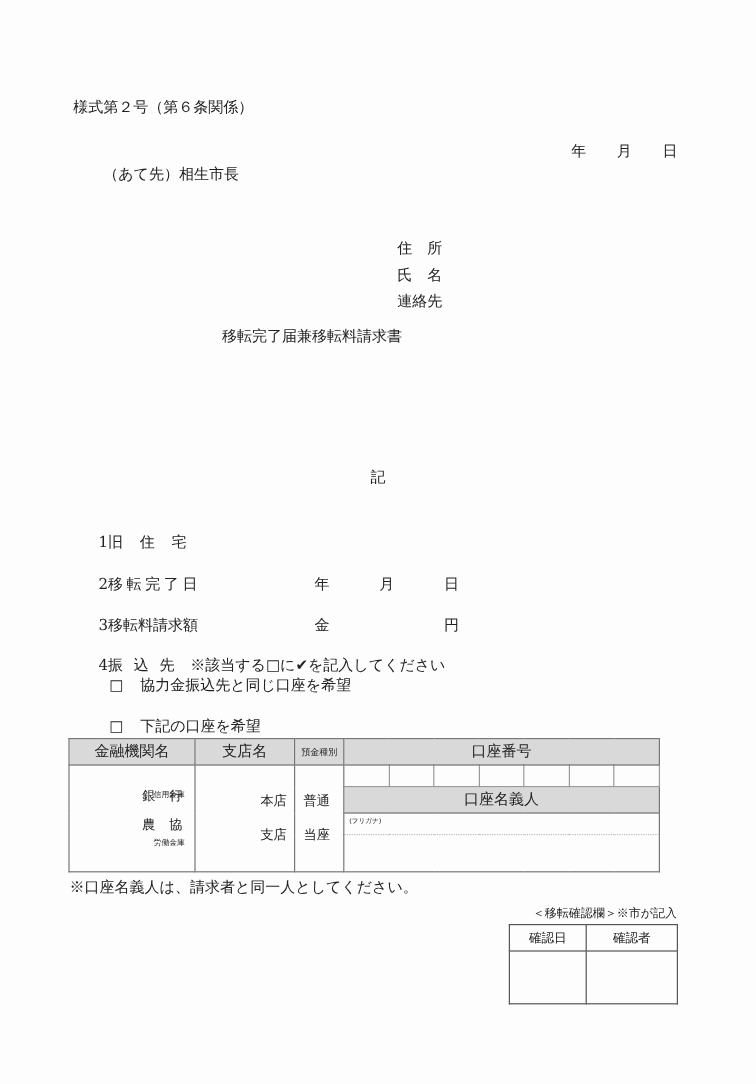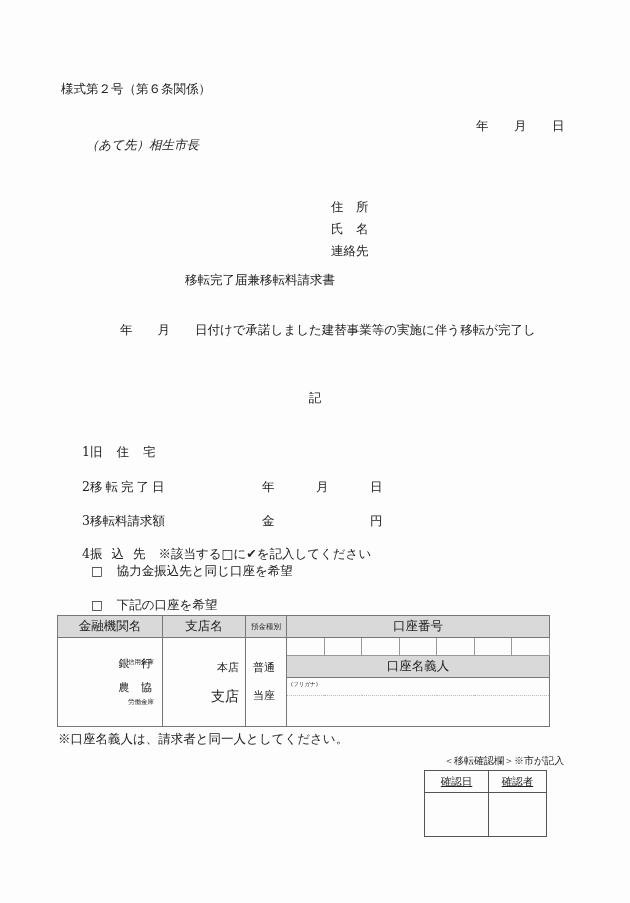--- a/index.html
+++ b/index.html
@@ -4,62 +4,61 @@
 <style>
   html, body { margin:0; padding:0; }
   body {
     width:630px; height:903px; background:#fdfdfd; position:relative; overflow:hidden;
     font-family:"DejaVu Serif", "Liberation Serif", serif; color:#222; font-size:12.5px;
   }
   .abs { position:absolute; white-space:nowrap; }
   .form-no { left:61px; top:81px; }
   .date-top { left:476px; top:118px; }
   .date-top span { display:inline-block; }
-  .addressee { left:86px; top:137px;font-style:italic; }
+  .addressee { left:86px; top:137px; }
   .applicant { left:331px;margin-top:25px; }
   .title { left:0; width:520px; text-align:center; top:272px; }
   .body-text { left:62px; top:320px; line-height:20px; white-space:normal; width:515px; }
   .body-text .indent { padding-left:58px; }
   .ki { left:0; width:630px; text-align:center; top:390px; }
   .item { left:66px;text-align:right; }
   .item .num { display:inline-block; width:24px; }
   .spaced { letter-spacing:14px; }
   .spaced2 { letter-spacing:3px; }
   table { border-collapse:collapse; position:absolute;padding-left:22px; }
   .bank-table { left:57px; top:615px; width:493px; }
   .bank-table td { border:1.5px solid #777; padding:0; font-size:12.5px; }
   .hdr { background:#d9d9d9; text-align:center; height:21px; }
   .hdr-small { font-size:7.5px !important;margin-left:41px; }
   .acct-cell { height:17px; border:1px solid #999 !important; }
   .furi { font-size:5.5px !important; vertical-align:top; padding:3px 0 0 4px !important; height:14px; border-bottom:1.5px dotted #bbb !important; }
   .bank-left { position:relative; height:86px; vertical-align:top; }
   .note { left:58px; top:731px; }
   .confirm-label { left:444px; top:754px; font-size:10px; }
-  .confirm-table { left:424px; top:770px; width:123px;text-decoration:underline; }
+  .confirm-table { left:424px; top:770px; width:141px; }
   .confirm-table td { border:1px solid #555; text-align:center; font-size:10.5px; }
 </style>
 </head>
 <body>
 
 <div class="abs form-no">様式第２号（第６条関係）</div>
 
 <div class="abs date-top">
   <span style="width:38px">年</span><span style="width:38px">月</span><span>日</span>
 </div>
 
 <div class="abs addressee">（あて先）相生市長</div>
 
 <div class="abs applicant" style="top:174px">住　所</div>
 <div class="abs applicant" style="top:196px">氏　名</div>
 <div class="abs applicant" style="top:218px">連絡先</div>
 
 <div class="abs title">移転完了届兼移転料請求書</div>
 
 <div class="abs body-text">
-  <div class="indent">年　　月　　日付けで承諾しました建替事業等の実施に伴う移転が完了し</div>
 </div>
 
 <div class="abs ki">記</div>
 
 <div class="abs item" style="top:444px">
   <span class="num">1</span><span class="spaced">旧住宅</span>
 </div>
 
 <div class="abs item" style="top:479px">
   <span class="num">2</span><span class="spaced2">移転完了日</span>
@@ -111,21 +110,21 @@
   </tr>
   <tr>
     <td rowspan="4" class="bank-left">
       <div class="abs" style="right:6px;top:18px;font-size:11px;letter-spacing:4px">銀 行</div>
       <div class="abs" style="right:8px;top:20px;font-size:6.5px">信用金庫</div>
       <div class="abs" style="right:6px;top:42px;font-size:11px;letter-spacing:4px">農 協</div>
       <div class="abs" style="right:8px;top:60px;font-size:6.5px">労働金庫</div>
     </td>
     <td rowspan="4" class="bank-left">
       <div class="abs" style="right:6px;top:22px;font-size:11px">本店</div>
-      <div class="abs" style="right:6px;top:50px;font-size:14px">支店</div>
+      <div class="abs" style="right:6px;top:50px;font-size:11px">支店</div>
     </td>
     <td rowspan="4" class="bank-left">
       <div class="abs" style="left:7px;top:22px;font-size:11px">普通</div>
       <div class="abs" style="left:7px;top:50px;font-size:11px">当座</div>
     </td>
     <td class="acct-cell"></td>
     <td class="acct-cell"></td>
     <td class="acct-cell"></td>
     <td class="acct-cell"></td>
     <td class="acct-cell"></td>

